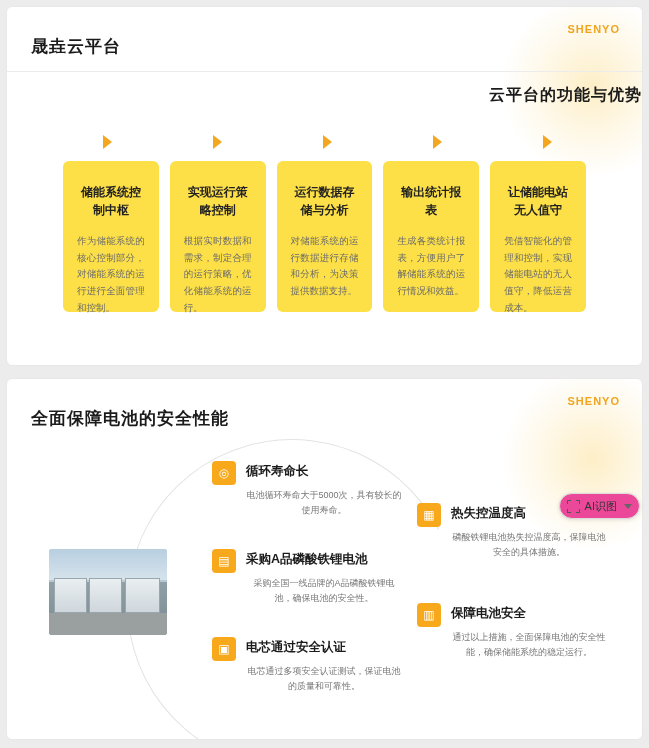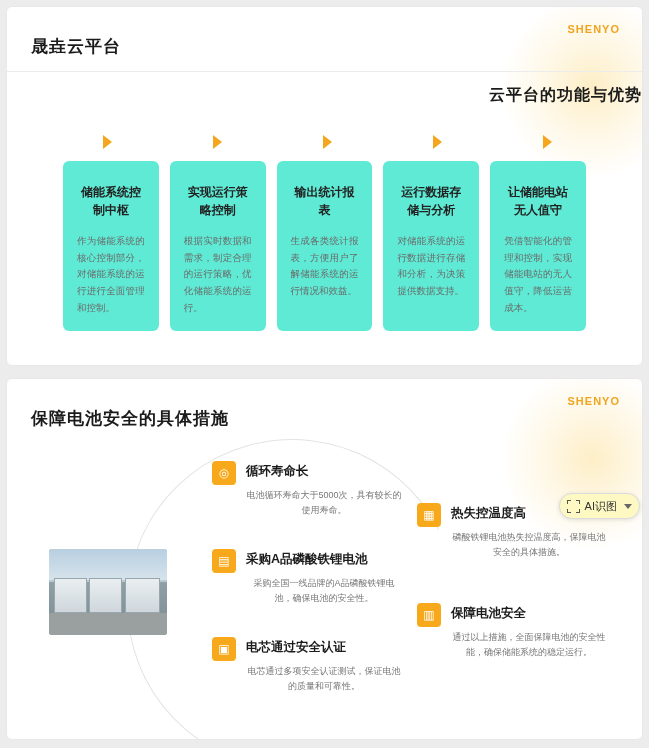--- a/index.html
+++ b/index.html
@@ -103,23 +103,23 @@
   .features {
     position: absolute;
     top: 154px;
     left: 56px;
     right: 56px;
     display: flex;
     gap: 11px;
   }
   .feature {
     flex: 1;
-    background: #5eead4;
+    background: #fde047;
     border-radius: 6px;
-    height: 170px;
+    height: 151px;
     padding: 22px 14px 12px 14px;
     text-align: center;
   }
   .feature h4 {
     margin: 0 0 14px 0;
     font-size: 12px;
     font-weight: bold;
     color: #222;
     line-height: 1.5;
   }
@@ -197,21 +197,21 @@
     text-align: center;
   }
 
   
   .ai-widget {
     position: absolute;
     right: 9px;
     top: 493px;
     height: 26px;
     padding: 0 7px;
-    background: #fef9c3;
+    background: #ec4899;
     border: 1px solid #dcdcdc;
     border-radius: 13px;
     display: flex;
     align-items: center;
     gap: 5px;
     box-shadow: 0 1px 4px rgba(0,0,0,0.12);
     font-size: 11px;
     color: #333;
     text-align: center;
   }
@@ -258,38 +258,38 @@
     <div class="features">
       <div class="feature">
         <h4>储能系统控制中枢</h4>
         <p>作为储能系统的核心控制部分，对储能系统的运行进行全面管理和控制。</p>
       </div>
       <div class="feature">
         <h4>实现运行策略控制</h4>
         <p>根据实时数据和需求，制定合理的运行策略，优化储能系统的运行。</p>
       </div>
       <div class="feature">
+        <h4>运行数据存储与分析</h4>
+        <p>对储能系统的运行数据进行存储和分析，为决策提供数据支持。</p>
+      </div>
+      <div class="feature">
         <h4>输出统计报表</h4>
         <p>生成各类统计报表，方便用户了解储能系统的运行情况和效益。</p>
-      </div>
-      <div class="feature">
-        <h4>运行数据存储与分析</h4>
-        <p>对储能系统的运行数据进行存储和分析，为决策提供数据支持。</p>
       </div>
       <div class="feature">
         <h4>让储能电站无人值守</h4>
         <p>凭借智能化的管理和控制，实现储能电站的无人值守，降低运营成本。</p>
       </div>
     </div>
   </div>
 
   <div class="card" id="card-safety">
     <div class="brand-glow"></div>
     <div class="brand">SHENYO</div>
-    <div class="card-title">保障电池安全的具体措施</div>
+    <div class="card-title">全面保障电池的安全性能</div>
     <div class="swoosh"></div>
 
     <div class="photo">
       <div class="sky"></div>
       <div class="ground"></div>
       <div class="unit u1"></div>
       <div class="unit u2"></div>
       <div class="unit u3"></div>
     </div>
 

